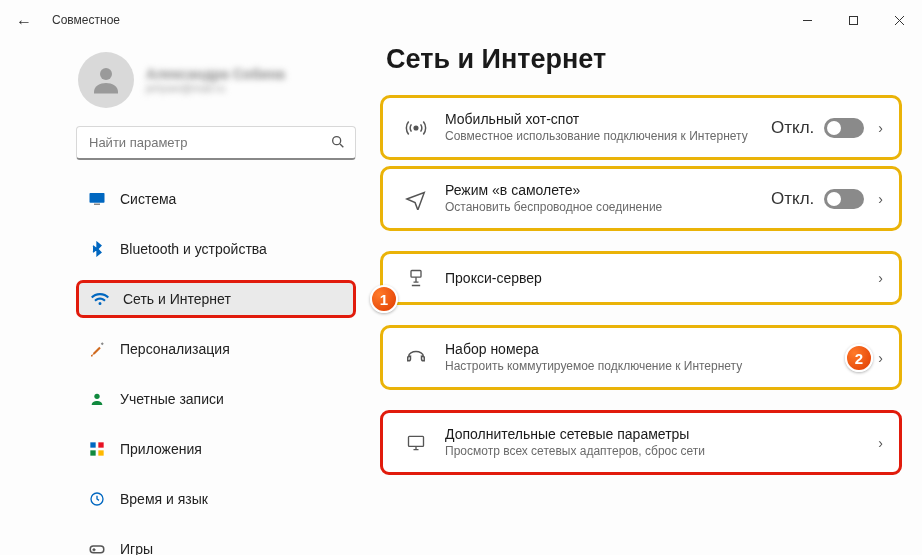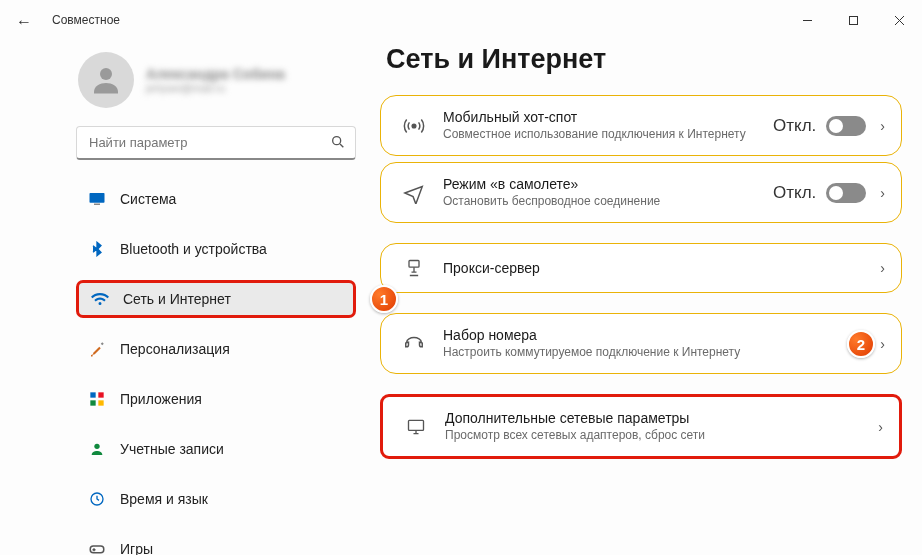--- a/index.html
+++ b/index.html
@@ -30,21 +30,21 @@
 .nav-item.selected { background: #eaeaea; }
 .nav-item.selected::before { content: ""; position: absolute; left: 0; top: 10px; bottom: 10px; width: 3px; border-radius: 2px; }
 
 .highlight-box-red { border: 3px solid #e11b0c; border-radius: 7px; padding-right: 4px; }
 
 .annot-badge { position: absolute; width: 28px; height: 28px; border-radius: 50%; background: radial-gradient(circle at 30% 30%, #ff7a2a, #e03a00); color: #fff; font-weight: 700; display: flex; align-items: center; justify-content: center; border: 2px solid #fff; box-shadow: 0 1px 3px rgba(0,0,0,0.3); font-size: 15px; }
 
 .content { flex: 1; padding: 0 20px 0 12px; overflow: hidden; }
 .page-title { font-size: 27px; font-weight: 600; margin: 4px 0 20px 6px; color: #1a1a1a; }
 
-.card { background: #fff; border: 1px solid #eab308; border-radius: 16px; display: flex; align-items: center; padding: 13px 16px 13px 18px; margin-bottom: 6px; box-shadow: 0 0 0 rgba(0,0,0,0); }
+.card { background: #fff; border: 3px solid #eab308; border-radius: 10px; display: flex; align-items: center; padding: 13px 16px 13px 18px; margin-bottom: 6px; box-shadow: 0 0 0 rgba(0,0,0,0); }
 .card .ico { width: 30px; display: flex; justify-content: center; color: #555; }
 .card .texts { flex: 1; padding: 0 14px; }
 .card .title { font-size: 14px; color: #1a1a1a; }
 .card .desc { font-size: 12px; color: #6a6a6a; margin-top: 2px; line-height: 1.25; }
 .card .status { font-size: 17px; color: #333; margin-right: 10px; }
 .card .toggle { width: 40px; height: 20px; border-radius: 10px; background: #8a8a8a; position: relative; margin-right: 14px; }
 .card .toggle::after { content:""; position:absolute; left:3px; top:3px; width:14px; height:14px; border-radius:50%; background:#fff; }
 .card .chev { color: #555; font-size: 14px; }
 .card.highlighted { border: 3px solid #e11b0c; border-radius: 9px; position: relative; }
 
@@ -138,39 +138,39 @@
             <svg width="18" height="18" viewBox="0 0 24 24">
               <path class="ic-pers" d="M4 20c2 0 3-1 3-3l8-8 2 2-8 8c-2 0-3 1-3 3H4z"></path>
               <path fill="#888" d="M17 5l2 2 2-2-2-2z"></path>
             </svg>
           </span>
         <span>Персонализация</span>
       </div>
       <div class="nav-item">
         <span class="ico">
             <svg width="16" height="16" viewBox="0 0 24 24">
+              <circle class="ic-acc" cx="12" cy="8" r="4"></circle>
+              <path class="ic-acc" d="M4 21c0-4 4-6 8-6s8 2 8 6H4z"></path>
+            </svg>
+          </span>
+        <span>Учетные записи</span>
+      </div>
+      <div class="nav-item">
+        <span class="ico">
+            <svg width="16" height="16" viewBox="0 0 24 24">
               <rect class="ic-apps" x="2" y="2" width="8" height="8"></rect>
               <rect fill="#e81123" x="14" y="2" width="8" height="8"></rect>
               <rect fill="#10893e" x="2" y="14" width="8" height="8"></rect>
               <rect fill="#ffb900" x="14" y="14" width="8" height="8"></rect>
             </svg>
           </span>
         <span>Приложения</span>
       </div>
       <div class="nav-item">
         <span class="ico">
-            <svg width="16" height="16" viewBox="0 0 24 24">
-              <circle class="ic-acc" cx="12" cy="8" r="4"></circle>
-              <path class="ic-acc" d="M4 21c0-4 4-6 8-6s8 2 8 6H4z"></path>
-            </svg>
-          </span>
-        <span>Учетные записи</span>
-      </div>
-      <div class="nav-item">
-        <span class="ico">
             <svg width="16" height="16" viewBox="0 0 24 24" fill="none" stroke="#0067c0" stroke-width="2">
               <circle cx="12" cy="12" r="9"></circle>
               <path d="M12 7v5l3 2"></path>
             </svg>
           </span>
         <span>Время и язык</span>
       </div>
       <div class="nav-item">
         <span class="ico">
             <svg width="18" height="18" viewBox="0 0 24 24" fill="none" stroke="#555" stroke-width="2">

